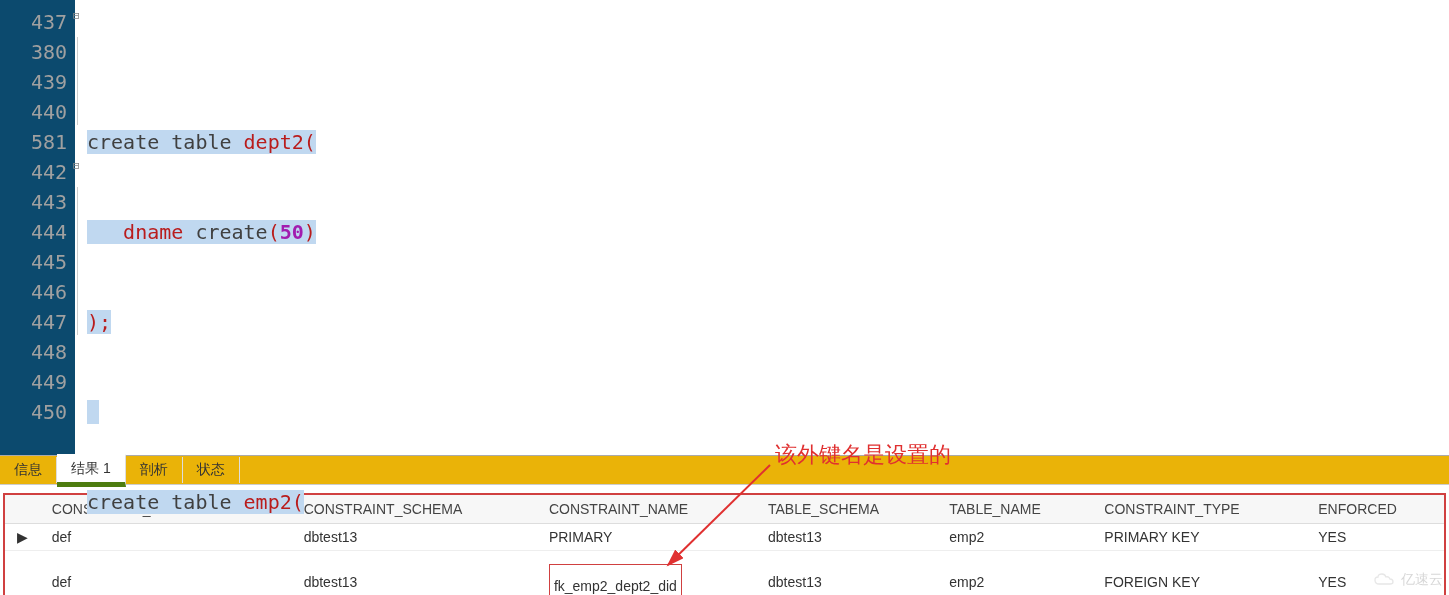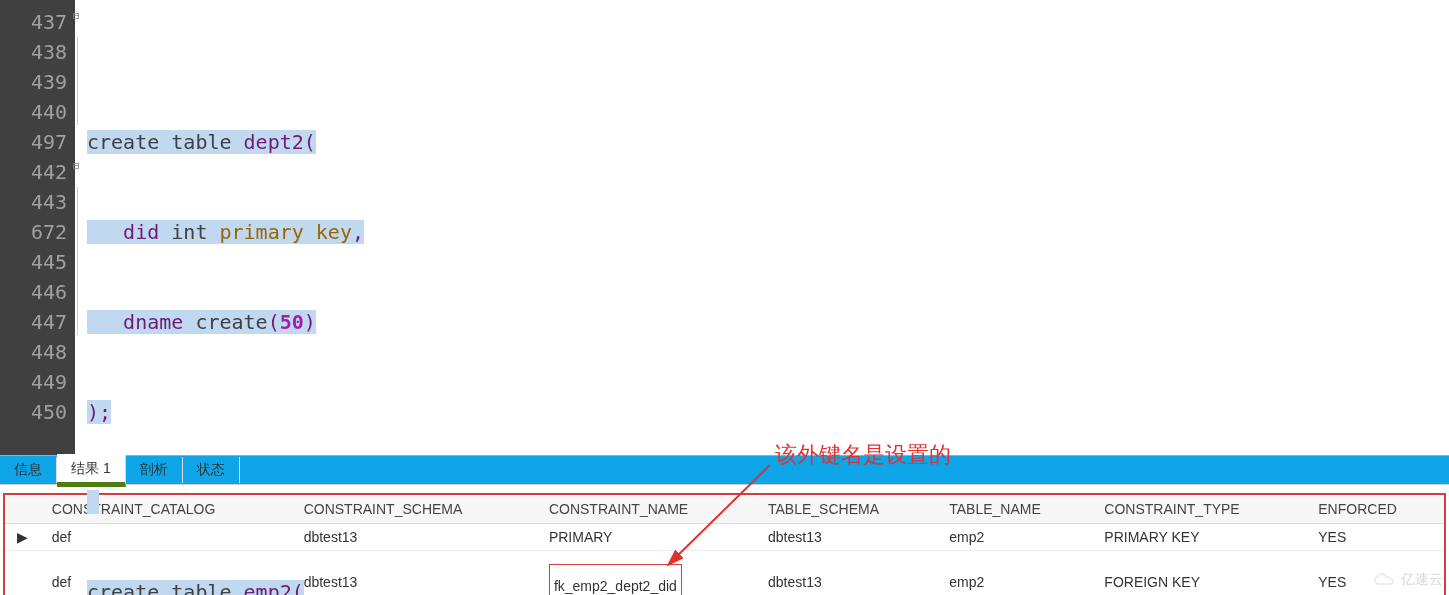--- a/index.html
+++ b/index.html
@@ -1,28 +1,28 @@
 <!DOCTYPE html>
 <html><head>
 <meta charset="utf-8">
 <style>
   * { box-sizing: border-box; margin: 0; padding: 0; }
   body { font-family: Consolas, monospace; font-size: 20px; background: #fff; width: 1449px; height: 595px; overflow: hidden; position: relative; }
   .editor { display: flex; height: 455px; }
-  .gutter { width: 75px; background: #404040; text-align: right; padding-right: 8px; color: #a0a0a0; font-family: Consolas, monospace; font-size: 20px; line-height: 30px; user-select: none; }
+  .gutter { width: 75px; background: #0c4a6e; text-align: right; padding-right: 8px; color: #a0a0a0; font-family: Consolas, monospace; font-size: 20px; line-height: 30px; user-select: none; }
   .fold-col { width: 12px; position: relative; }
   .fold-mark { position: absolute; left: -2px; font-size: 11px; color: #888; }
   .code { flex: 1; font-family: Consolas, monospace; font-size: 20px; line-height: 30px; white-space: pre; position: relative; }
   .code-line { height: 30px; }
   .hl { background: #c0d8f0; }
   .kw-blue { color: #404040; }
   .kw-brown { color: #996600; }
   .kw-green { color: #a21caf; font-weight: bold; }
-  .plain { color: #701a75; }
-  .tabs-bar { display: flex; border-top: 1px solid #aaa; border-bottom: 1px solid #ccc; background: #0ea5e9; font-family: "Microsoft YaHei", sans-serif; font-size: 14px; height: 30px; align-items: center; }
+  .plain { color: #b91c1c; }
+  .tabs-bar { display: flex; border-top: 1px solid #aaa; border-bottom: 1px solid #ccc; background: #eab308; font-family: "Microsoft YaHei", sans-serif; font-size: 14px; height: 30px; align-items: center; }
   .tab { padding: 4px 14px; cursor: pointer; border-right: 1px solid #ddd; color: #333; }
   .tab.active { background: #fff; border-top: 2px solid #fff; border-bottom: 5px solid #4d7c0f; margin-bottom: -1px; }
   .results { font-family: "Microsoft YaHei", Arial, sans-serif; font-size: 14px; border: 2px solid #d04040; margin: 8px 3px 0 3px; }
   .results table { width: 100%; border-collapse: collapse; }
   .results th { text-align: left; padding: 6px 12px; background: #f7f7f7; color: #444; font-weight: normal; border-bottom: 1px solid #ddd; }
   .results td { padding: 5px 12px; color: #333; border-bottom: 1px solid #eee; }
   .row-marker { width: 14px; text-align: center; color: #666; padding-left: 3px; padding-right: 0; }
   .cell-box { border: 1.5px solid #d04040; display: inline-block; padding: 13px 4px; margin-top: 8px; }
   .annotation { position: absolute; color: #e03030; font-family: "Microsoft YaHei", sans-serif; font-size: 22px; }
   .arrow-svg { position: absolute; pointer-events:none; }
@@ -30,45 +30,44 @@
   .watermark svg { opacity:0.6; }
   .bracket-guide { position:absolute; border-left:1px solid #ccc; }
 </style>
 </head>
 <body>
 
 <div class="editor">
   <div class="gutter">
     <div style="height:7px;overflow:hidden"></div>
     <div>437</div>
-    <div>438</div>
+    <div>380</div>
     <div>439</div>
     <div>440</div>
-    <div>497</div>
+    <div>581</div>
     <div>442</div>
     <div>443</div>
-    <div>672</div>
+    <div>444</div>
     <div>445</div>
     <div>446</div>
     <div>447</div>
     <div>448</div>
     <div>449</div>
     <div>450</div>
   </div>
   <div class="fold-col">
     <div style="height:7px"></div>
     <span class="fold-mark" style="top:9px">⊟</span>
     <div class="bracket-guide" style="top:37px;height:88px;left:2px"></div>
     <span class="fold-mark" style="top:159px">⊟</span>
     <div class="bracket-guide" style="top:187px;height:148px;left:2px"></div>
   </div>
   <div class="code">
     <div style="height:7px"></div>
     <div class="code-line"><span class="hl"><span class="kw-blue">create</span> <span class="kw-blue">table</span><span class="plain"> dept2(</span></span></div>
-    <div class="code-line"><span class="hl"><span class="plain">   did </span><span class="kw-blue">int</span> <span class="kw-brown">primary key</span><span class="plain">,</span></span></div>
     <div class="code-line"><span class="hl"><span class="plain">   dname </span><span class="kw-blue">create</span><span class="plain">(</span><span class="kw-green">50</span><span class="plain">)</span></span></div>
     <div class="code-line"><span class="hl"><span class="plain">);</span></span></div>
     <div class="code-line"><span class="hl"> </span></div>
     <div class="code-line"><span class="hl"><span class="kw-blue">create</span> <span class="kw-blue">table</span><span class="plain"> emp2(</span></span></div>
     
     
     
     
     
     

